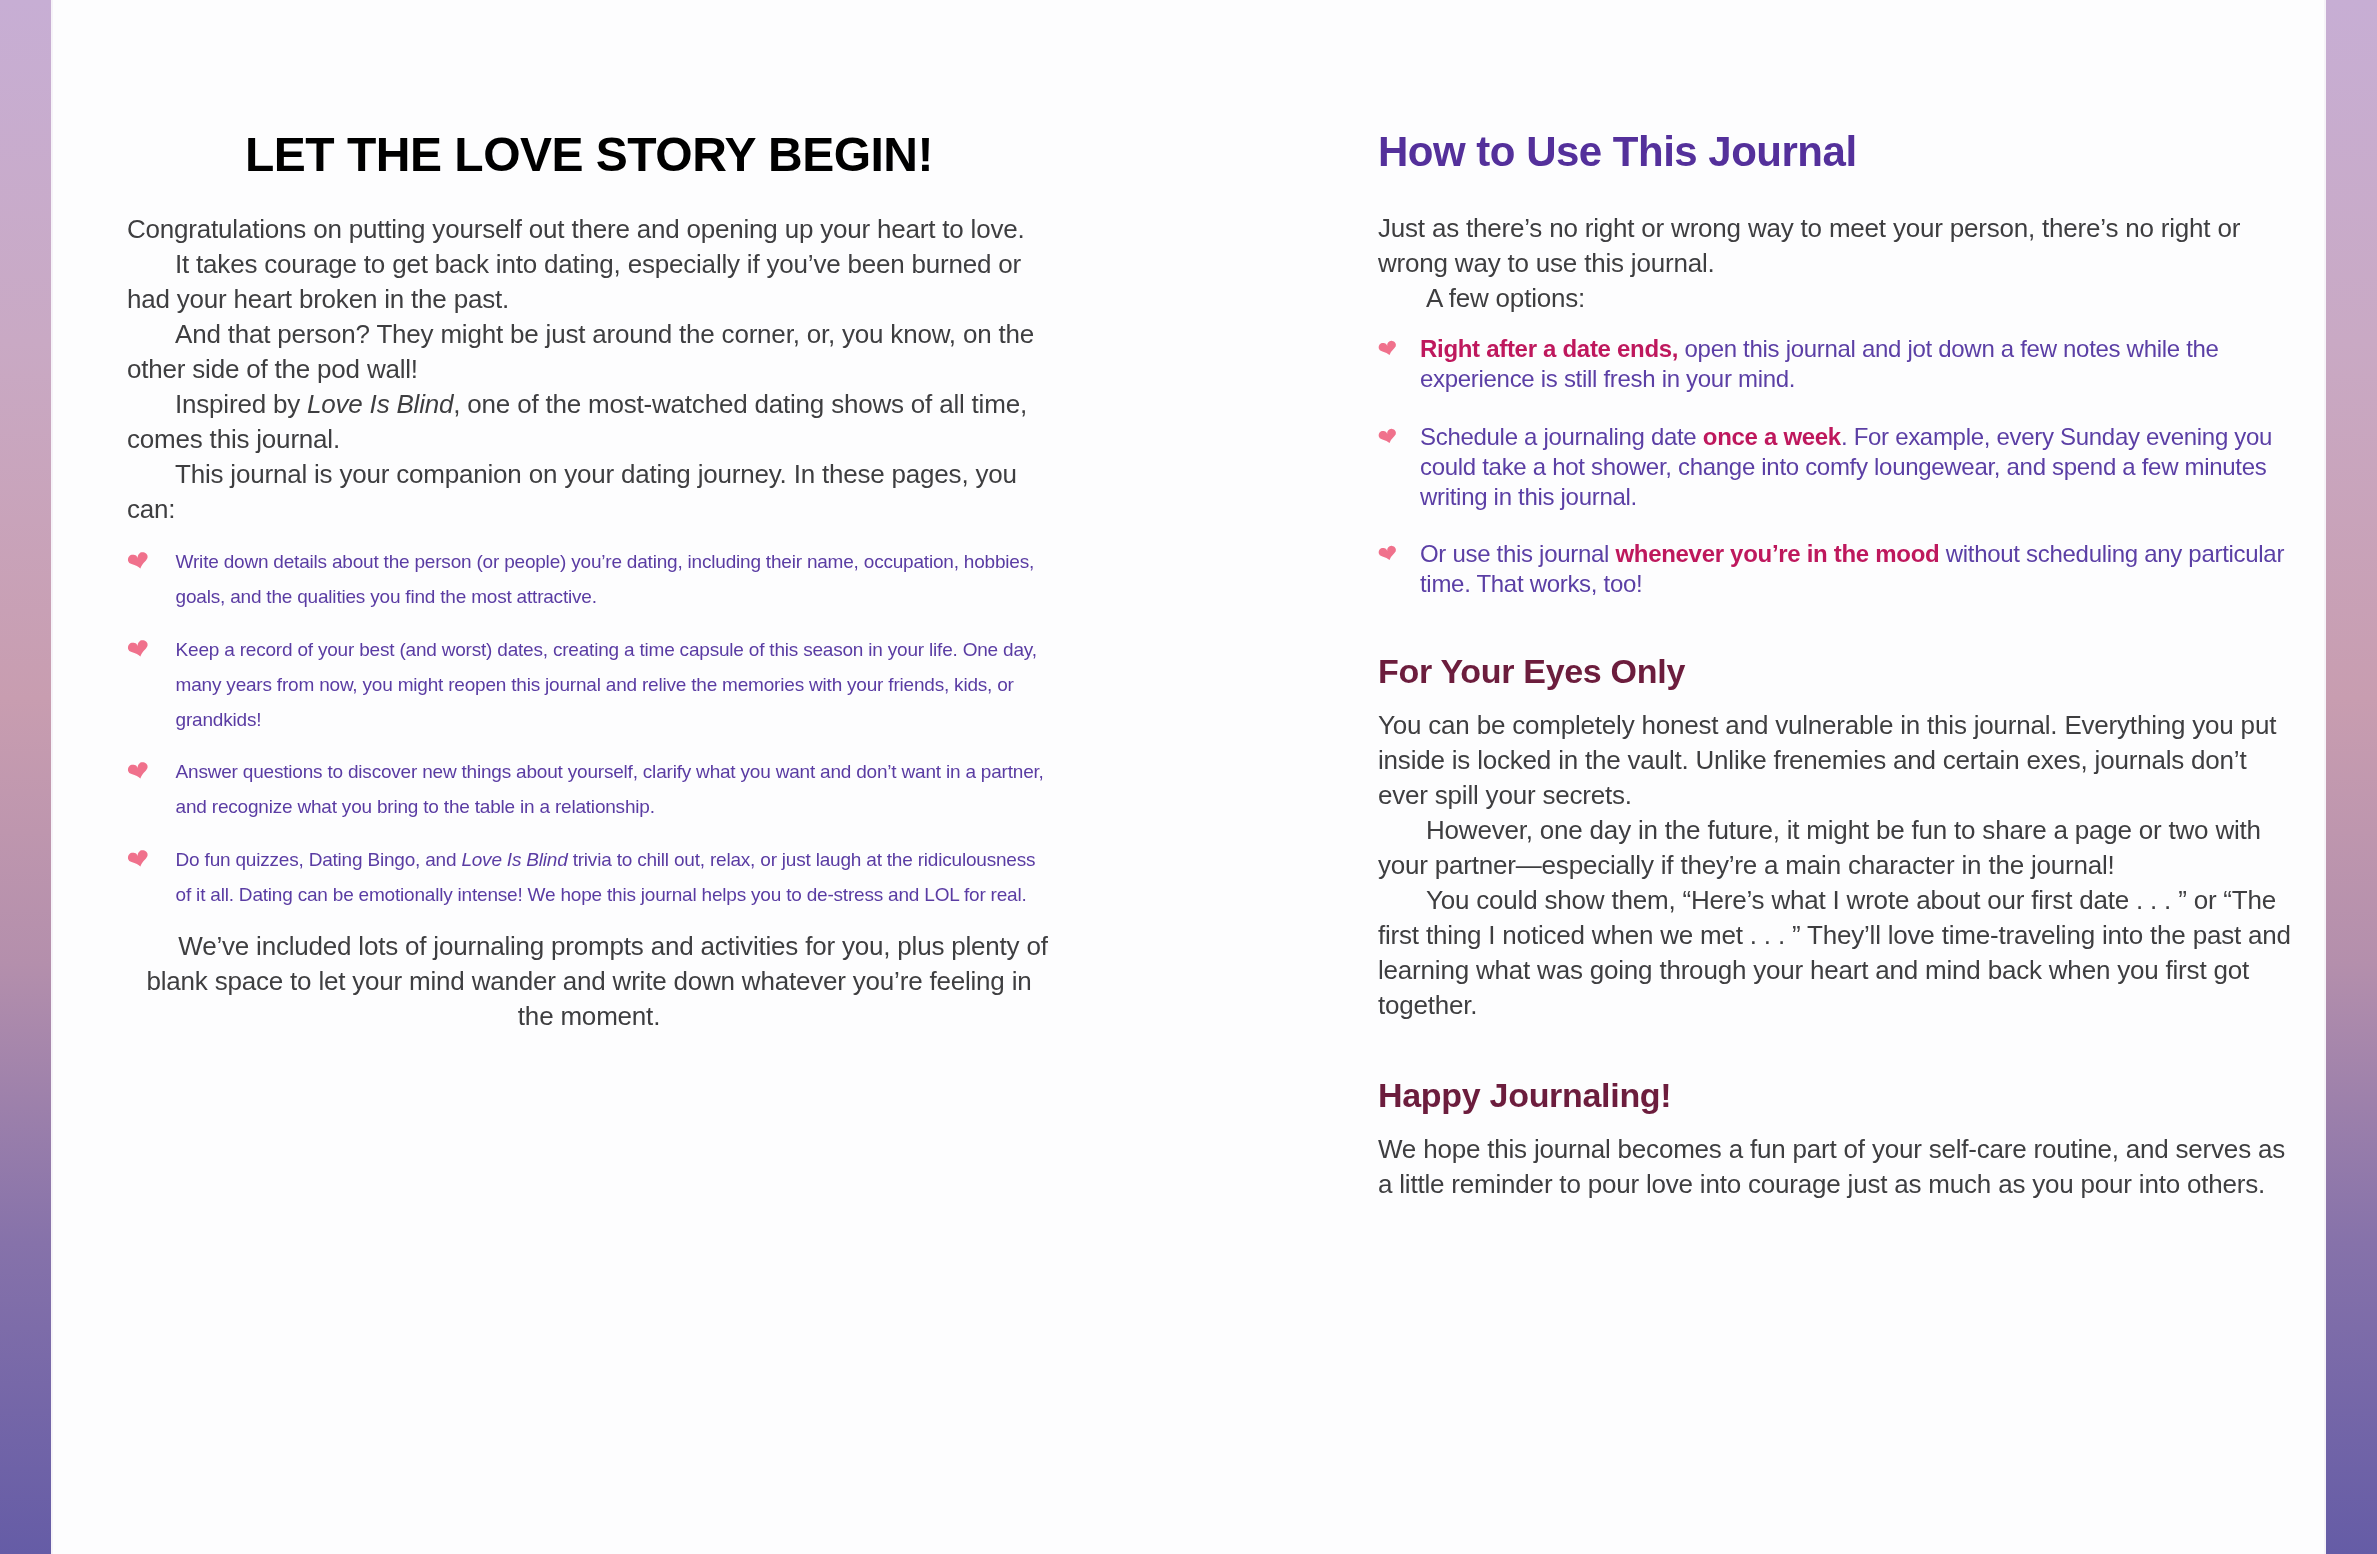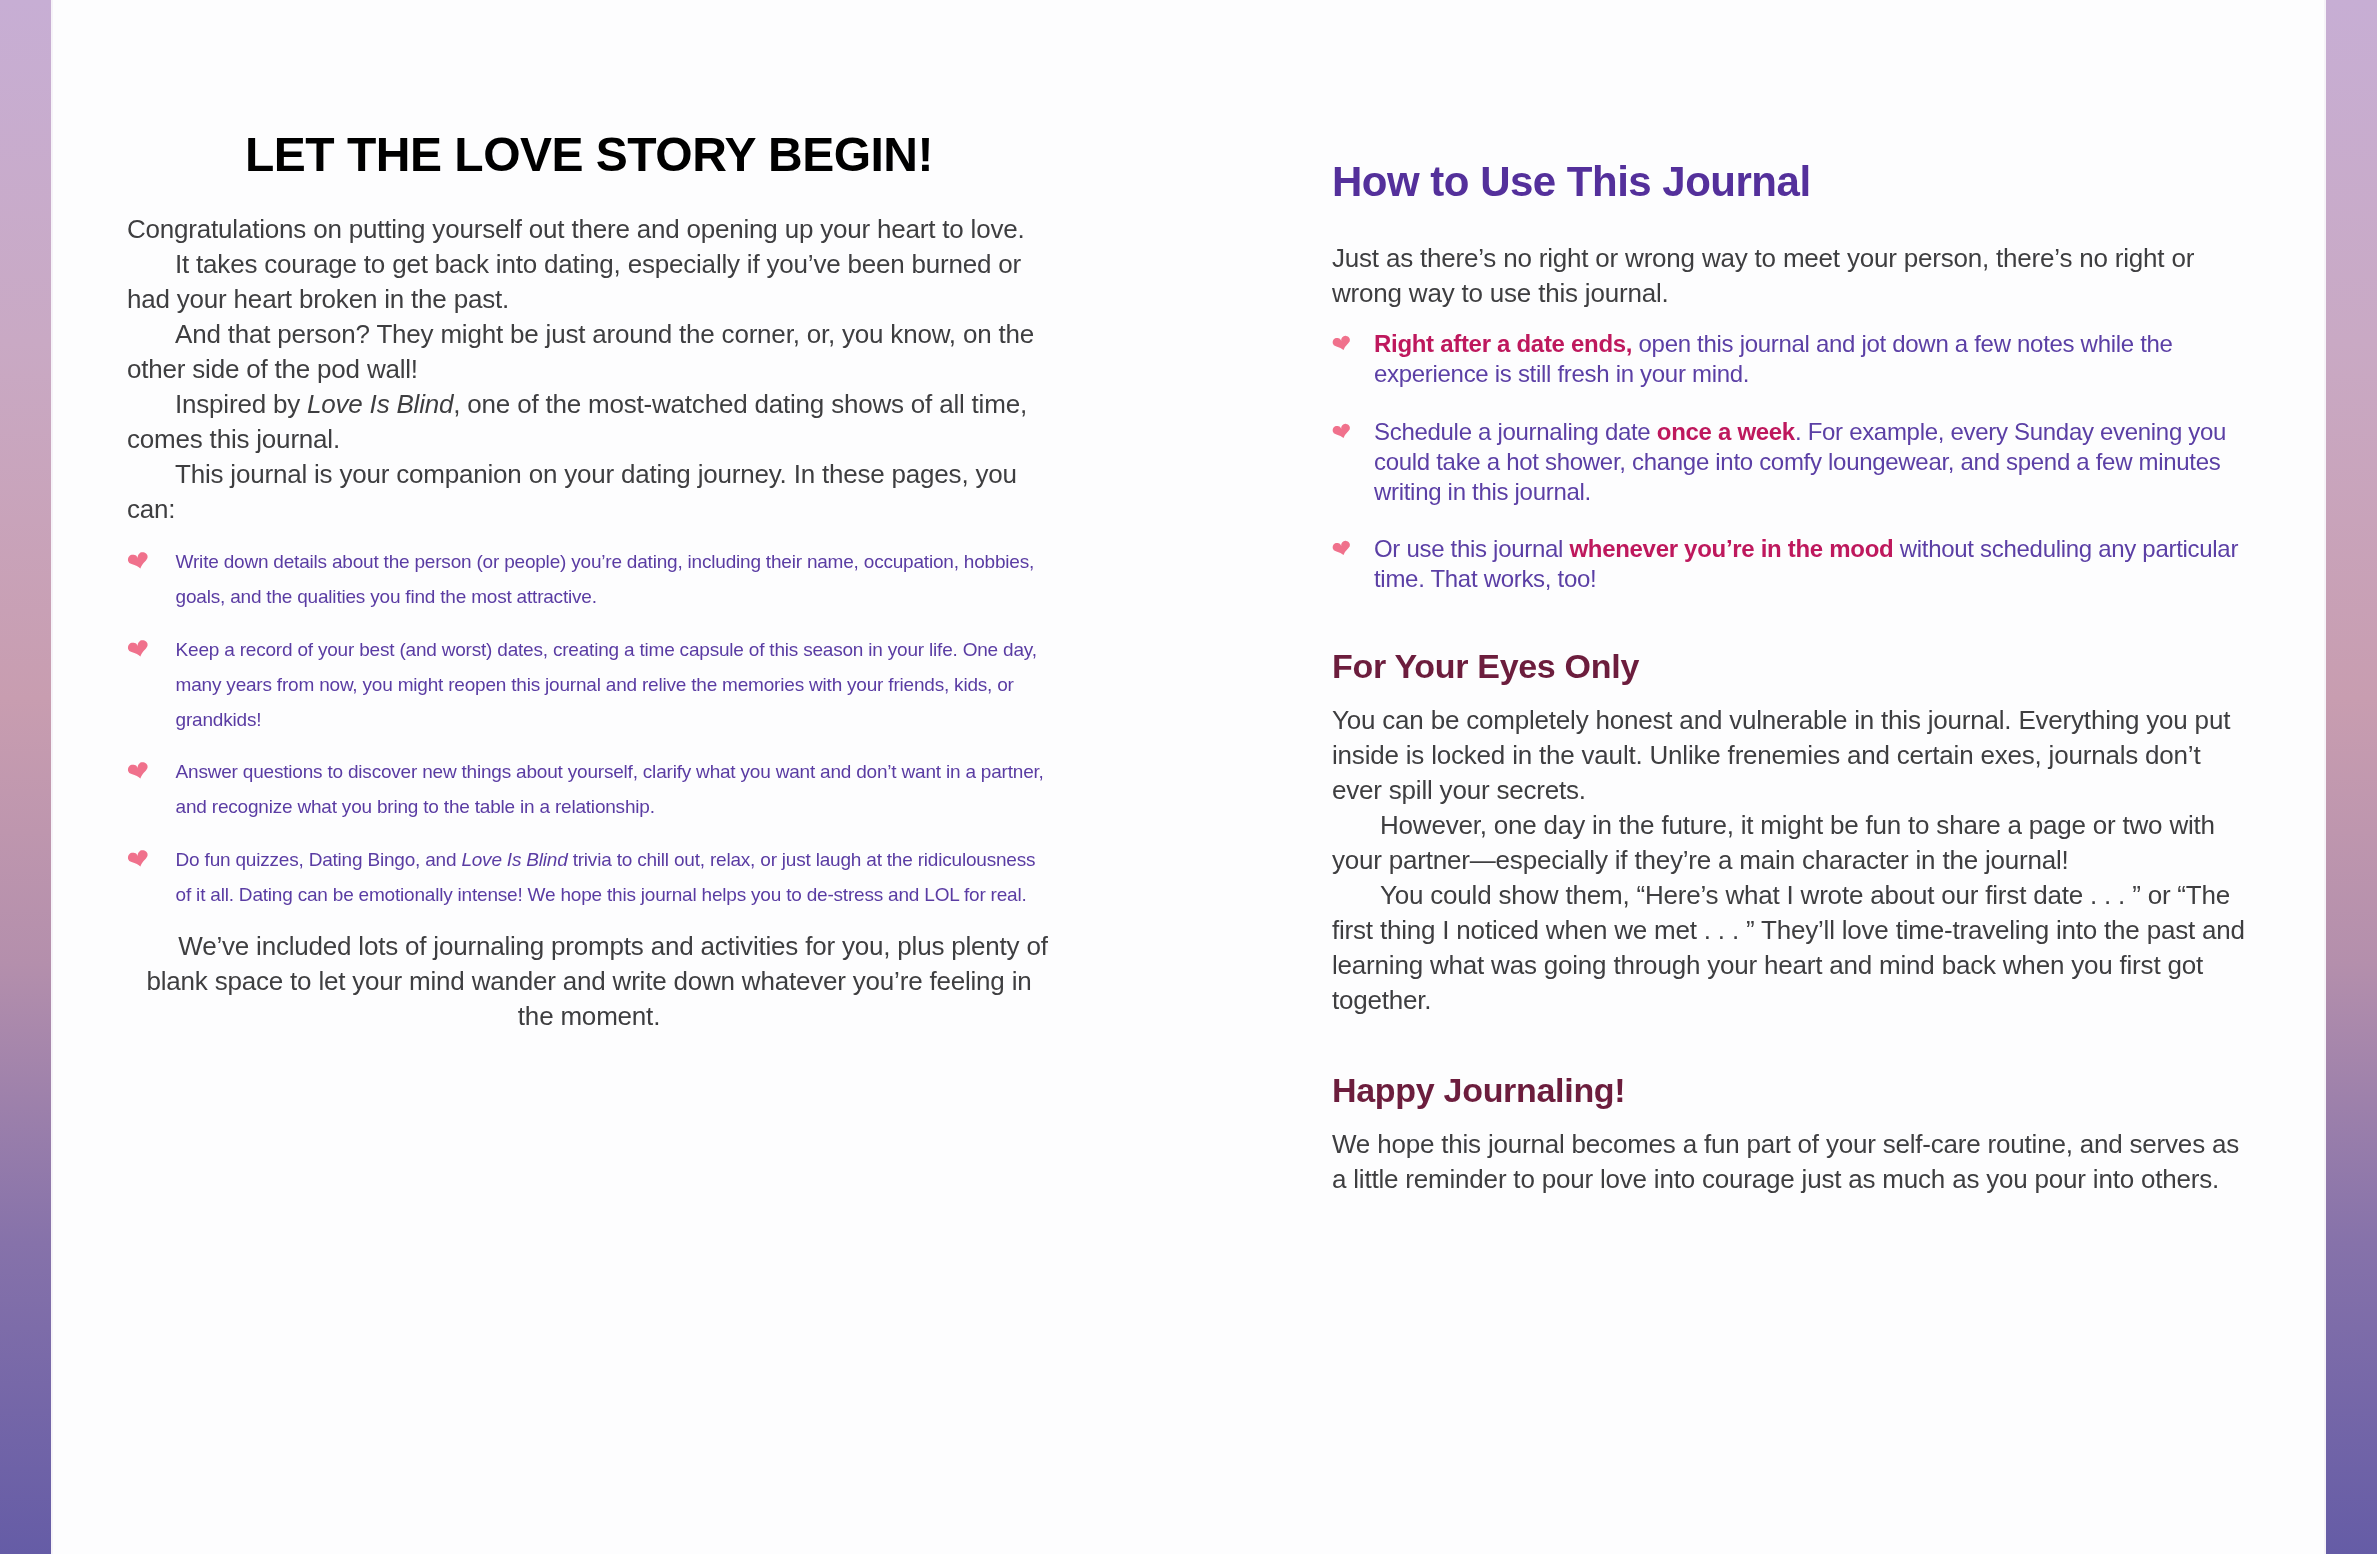--- a/index.html
+++ b/index.html
@@ -20,21 +20,21 @@
       #C89DB0 45%,
       #B48FAC 62%,
       #8672AA 80%,
       #655CA6 100%);
   }
   .gradient-left  { left: 0;  border-right: 2.7px solid #F6F3F8; }
   .gradient-right { right: 0; border-left: 2.7px solid #F6F3F8; }
 
   .page { position: absolute; top: 131px; }
   .left-page  { left: 127px;  width: 924px; }
-  .right-page { left: 1332px; width: 919px; margin-top: 30px; }
+  .right-page { left: 1378px; width: 919px; }
 
   .title-main {
     margin: 0 0 33px 0;
     font-size: 48px; line-height: 1; font-weight: 800;
     letter-spacing: -0.5px;
     color: #000000;
     text-align: center;
   }
   .title-right {
     margin: 0 0 38px 0;
@@ -122,20 +122,21 @@
     </li>
   </ul>
 
   <p class="body-par indent closing"><span>We’ve included lots of journaling prompts and activities for you, plus plenty of blank space to let your mind wander and write down whatever you’re feeling in the moment.</span></p>
 </section>
 
 <section class="page right-page">
   <h2 class="title-right">How to Use This Journal</h2>
 
   <p class="body-par"><span>Just as there’s no right or wrong way to meet your person, there’s no right or wrong way to use this journal.</span></p>
+  <p class="body-par indent"><span>A few options:</span></p>
 
   <ul class="bullet-list-right">
     <li class="bullet-item">
       <span class="heart">❤</span>
       <span class="bullet-text"><span class="run-b">Right after a date ends,</span><span> open this journal and jot down a few notes while the experience is still fresh in your mind.</span></span>
     </li>
     <li class="bullet-item">
       <span class="heart">❤</span>
       <span class="bullet-text"><span>Schedule a journaling date </span><span class="run-b">once a week</span><span>. For example, every Sunday evening you could take a hot shower, change into comfy loungewear, and spend a few minutes writing in this journal.</span></span>
     </li>

